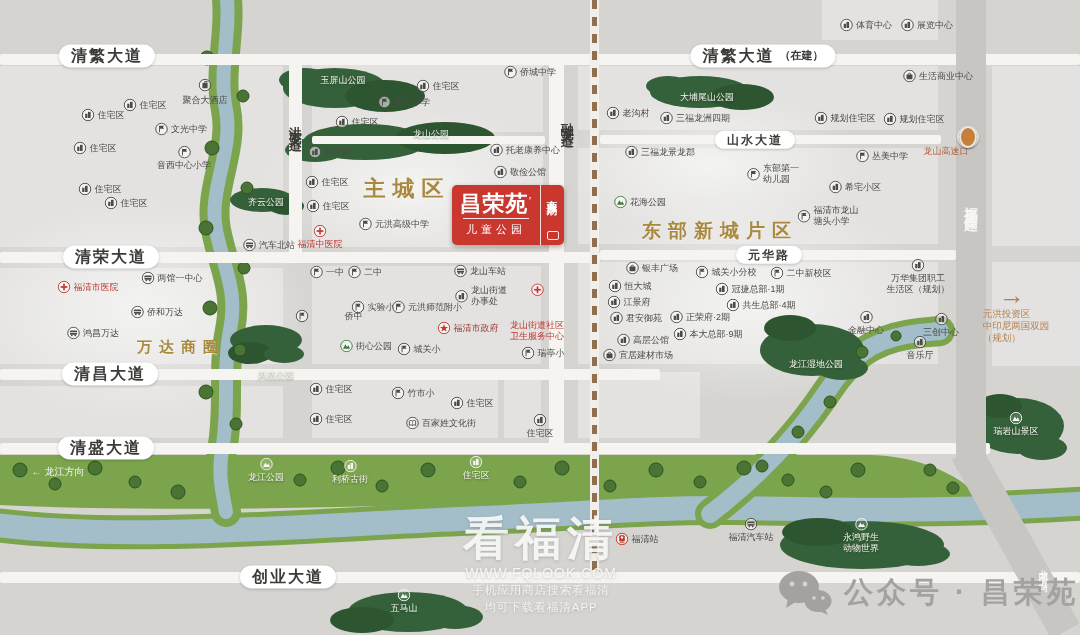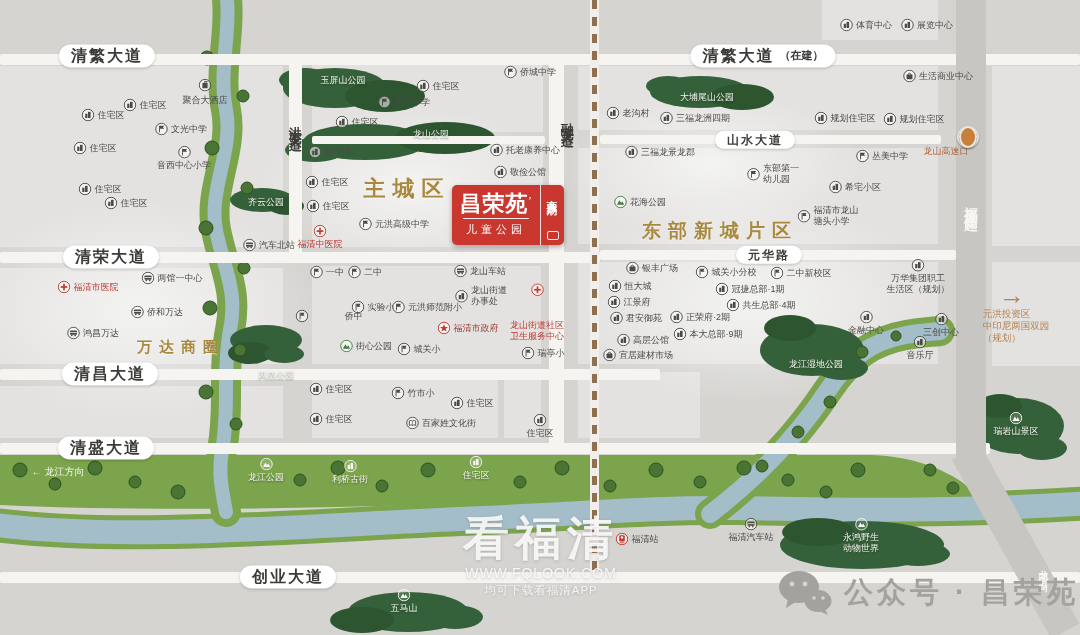--- a/index.html
+++ b/index.html
@@ -161,20 +161,21 @@
     </div>
     <div class="logo-side">
       <div class="logo-side-text">商业广场</div>
       <div class="logo-seal"></div>
     </div>
   </div>
 
   <div class="watermark">
     <div class="wm-title">看福清</div>
     <div class="wm-url">WWW.FQLOOK.COM</div>
+    <div class="wm-l">手机应用商店搜索看福清</div>
     <div class="wm-l">均可下载看福清APP</div>
   </div>
 
   <div class="wechat">
     <span class="icn">
       <svg width="54" height="46" viewBox="0 0 54 46">
         <g fill="#a3a29f">
           <ellipse cx="21" cy="17" rx="20" ry="16"></ellipse>
           <path d="M10,29 L8,38 L19,31 Z"></path>
           <ellipse cx="40" cy="31" rx="13.5" ry="11"></ellipse>

